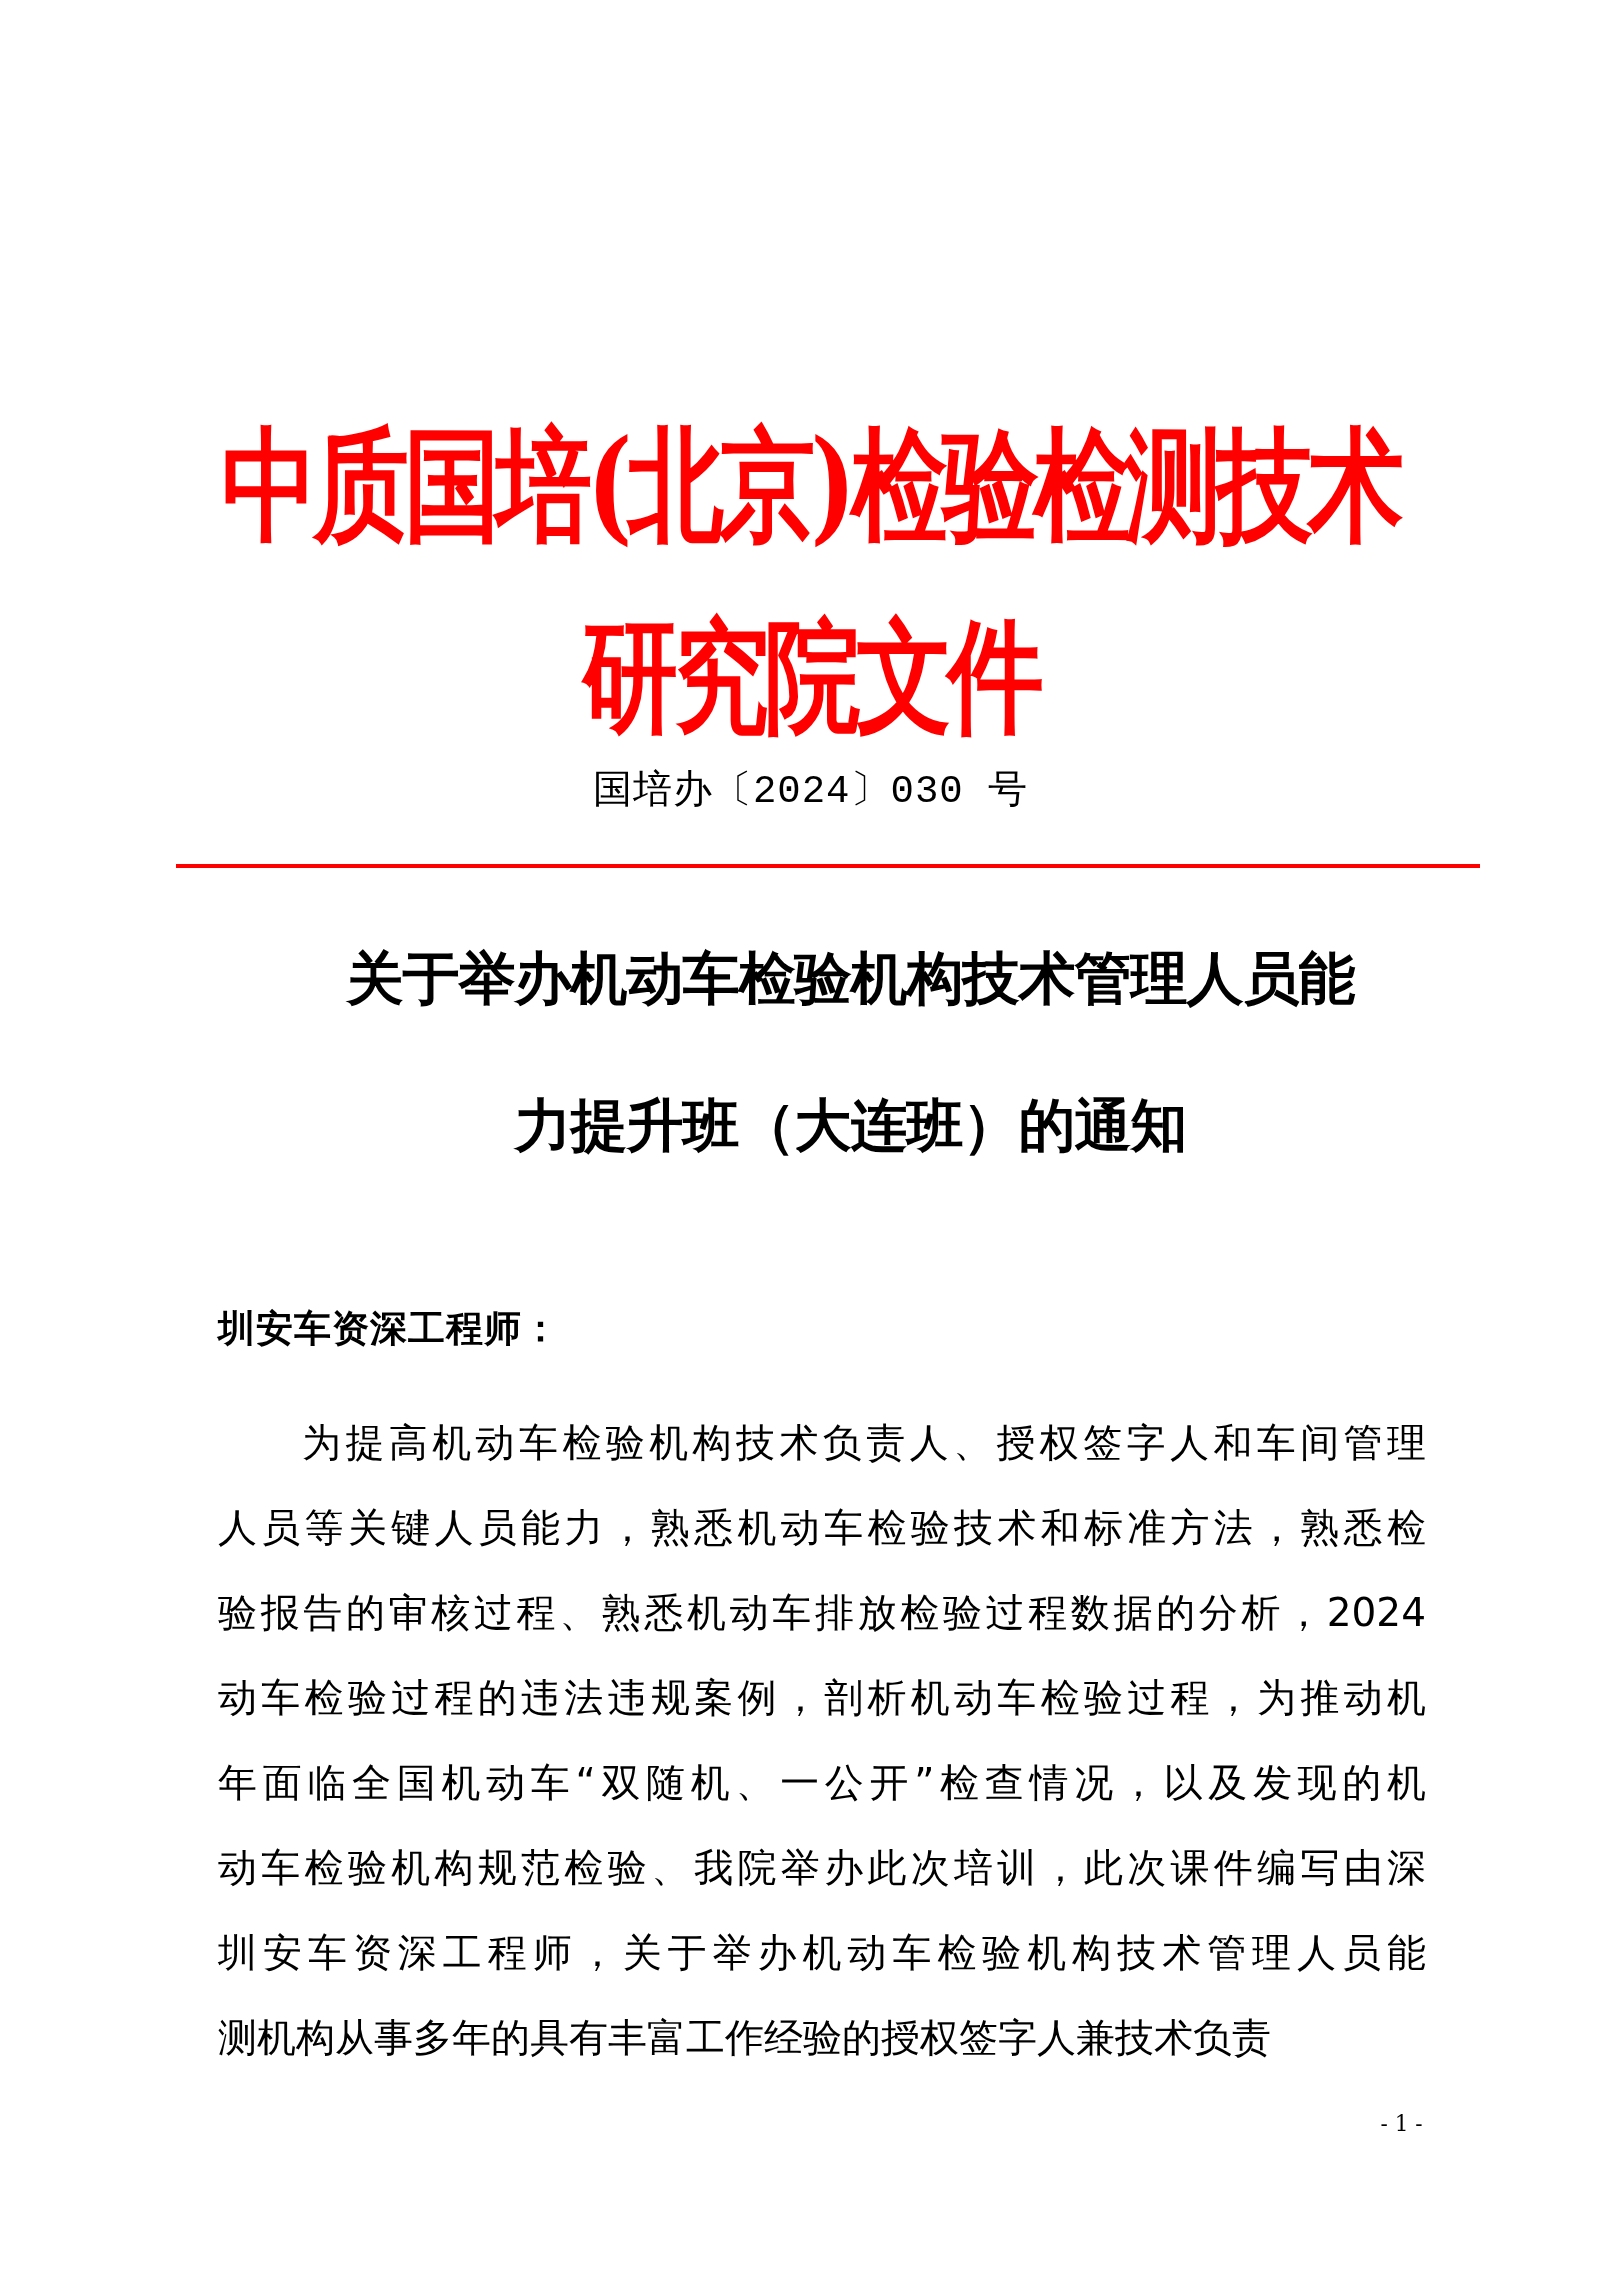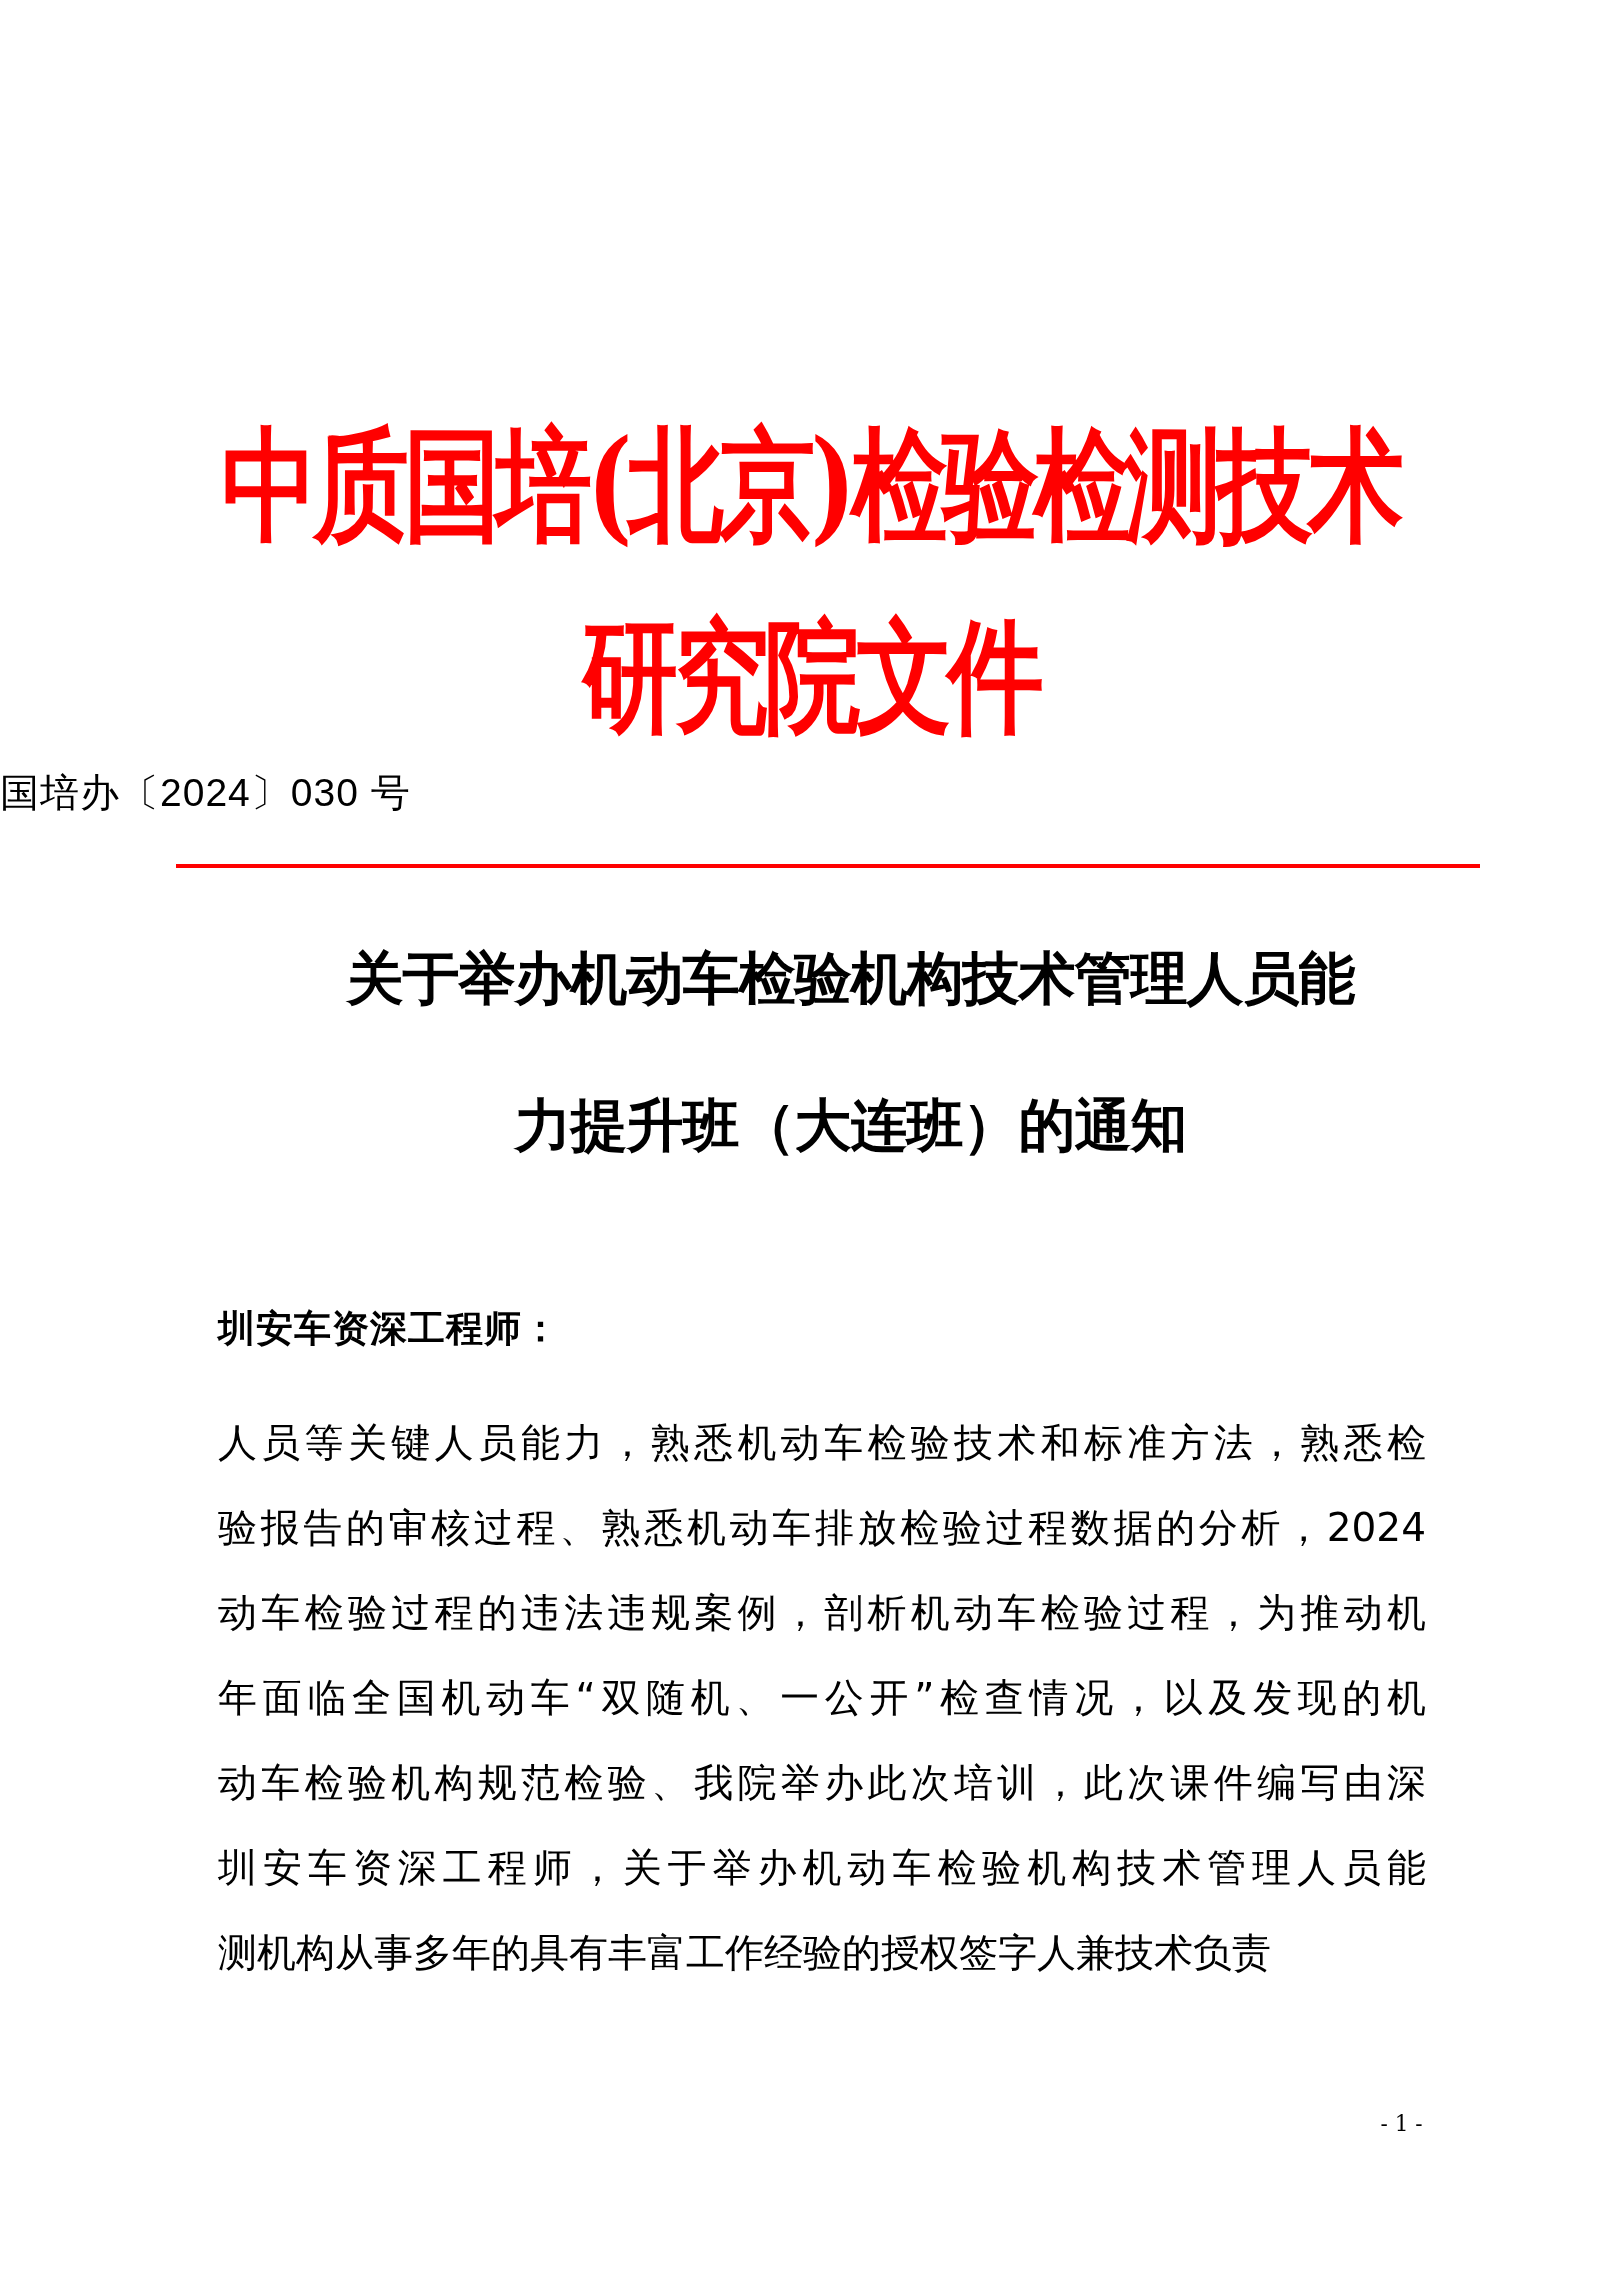--- a/index.html
+++ b/index.html
@@ -37,22 +37,22 @@
       transform-origin: center;
       white-space: nowrap;
     }
     .red-header.line1 { top: 417px; }
     .red-header.line2 { top: 608px; }
     .doc-number {
       position: absolute;
       top: 768px;
       left: 0;
       width: 1621px;
-      text-align: left;
-      font-family: Liberation Sans, sans-serif;
+      text-align: center;
+      font-family: Liberation Mono, monospace;
       font-size: 39px;
       line-height: 49px;
       letter-spacing: 1px;
     }
     .red-rule {
       position: absolute;
       top: 864px;
       left: 176px;
       width: 1304px;
       height: 3.9px;
@@ -124,20 +124,21 @@
   <div class="doc-number">国培办〔2024〕030 号</div>
 
   <div class="red-rule"></div>
 
   <div class="title t1">关于举办机动车检验机构技术管理人员能</div>
   <div class="title t2">力提升班（大连班）的通知</div>
 
   <div class="salutation">圳安车资深工程师：</div>
 
   <div class="body-text">
+    <span class="body-line first">为提高机动车检验机构技术负责人、授权签字人和车间管理</span>
     <span class="body-line">人员等关键人员能力，熟悉机动车检验技术和标准方法，熟悉检</span>
     <span class="body-line">验报告的审核过程、熟悉机动车排放检验过程数据的分析，2024</span>
     <span class="body-line">动车检验过程的违法违规案例，剖析机动车检验过程，为推动机</span>
     <span class="body-line">年面临全国机动车“双随机、一公开”检查情况，以及发现的机</span>
     <span class="body-line">动车检验机构规范检验、我院举办此次培训，此次课件编写由深</span>
     <span class="body-line">圳安车资深工程师，关于举办机动车检验机构技术管理人员能</span>
     <span class="body-line last">测机构从事多年的具有丰富工作经验的授权签字人兼技术负责</span>
   </div>
 
   <div class="page-number">- 1 -</div>

